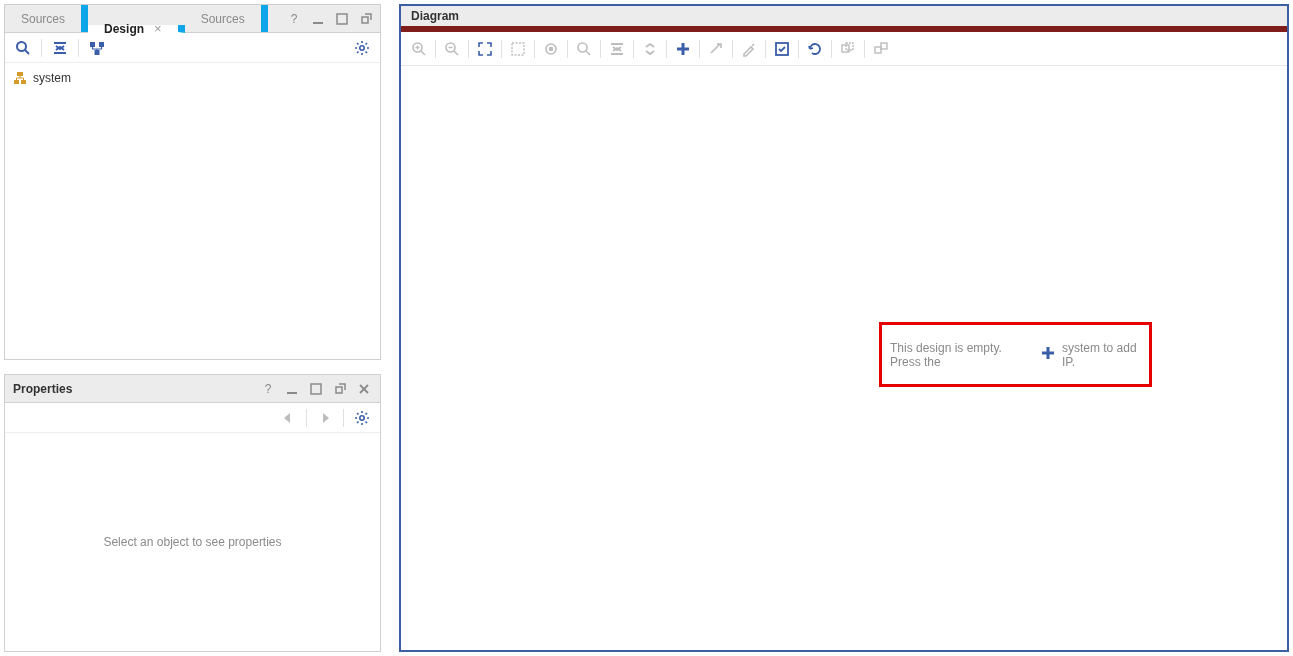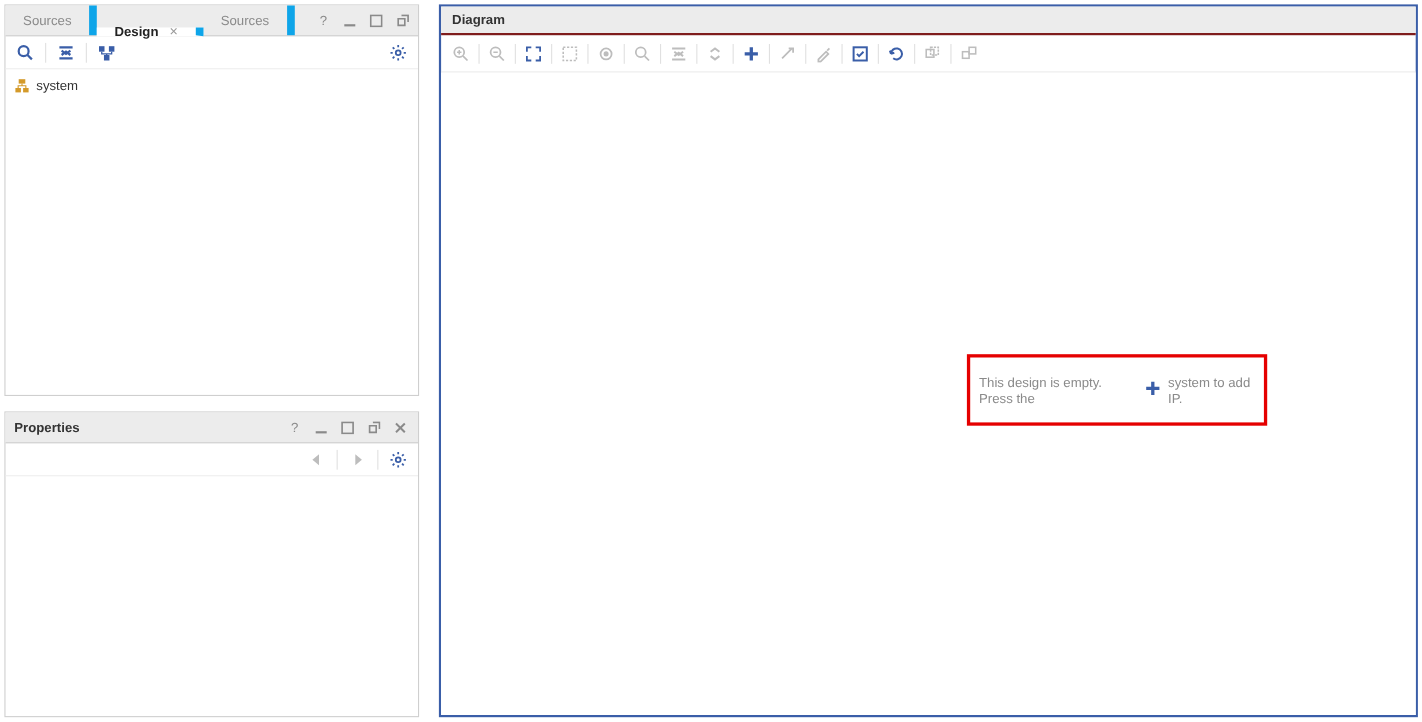--- a/index.html
+++ b/index.html
@@ -159,21 +159,21 @@
   }
   .diagram-panel {
     border: 2px solid #3a5ea8;
     height: 100%;
     display: flex;
     flex-direction: column;
   }
   .diagram-header {
     height: 26px;
     background: #ececec;
-    border-bottom: 2px solid #7f1d1d;
+    border-bottom: 6px solid #7f1d1d;
     display: flex;
     align-items: center;
     padding: 0 10px;
     font-weight: bold;
   }
   .diagram-toolbar {
     height: 34px;
     display: flex;
     align-items: center;
     padding: 0 6px;
@@ -346,20 +346,23 @@
                 <line x1="1" y1="8" x2="3" y2="8"></line>
                 <line x1="13" y1="8" x2="15" y2="8"></line>
                 <line x1="3" y1="3" x2="4.5" y2="4.5"></line>
                 <line x1="11.5" y1="11.5" x2="13" y2="13"></line>
                 <line x1="3" y1="13" x2="4.5" y2="11.5"></line>
                 <line x1="11.5" y1="4.5" x2="13" y2="3"></line>
               </g>
             </svg>
         </div>
       </div>
+      <div class="props-body">
+        <span>Select an object to see properties</span>
+      </div>
     </div>
   </div>
 
   <div class="right-col">
     <div class="diagram-panel">
       <div class="diagram-header">
         <span>Diagram</span>
       </div>
       <div class="diagram-toolbar">
         <div class="tbtn grey">

